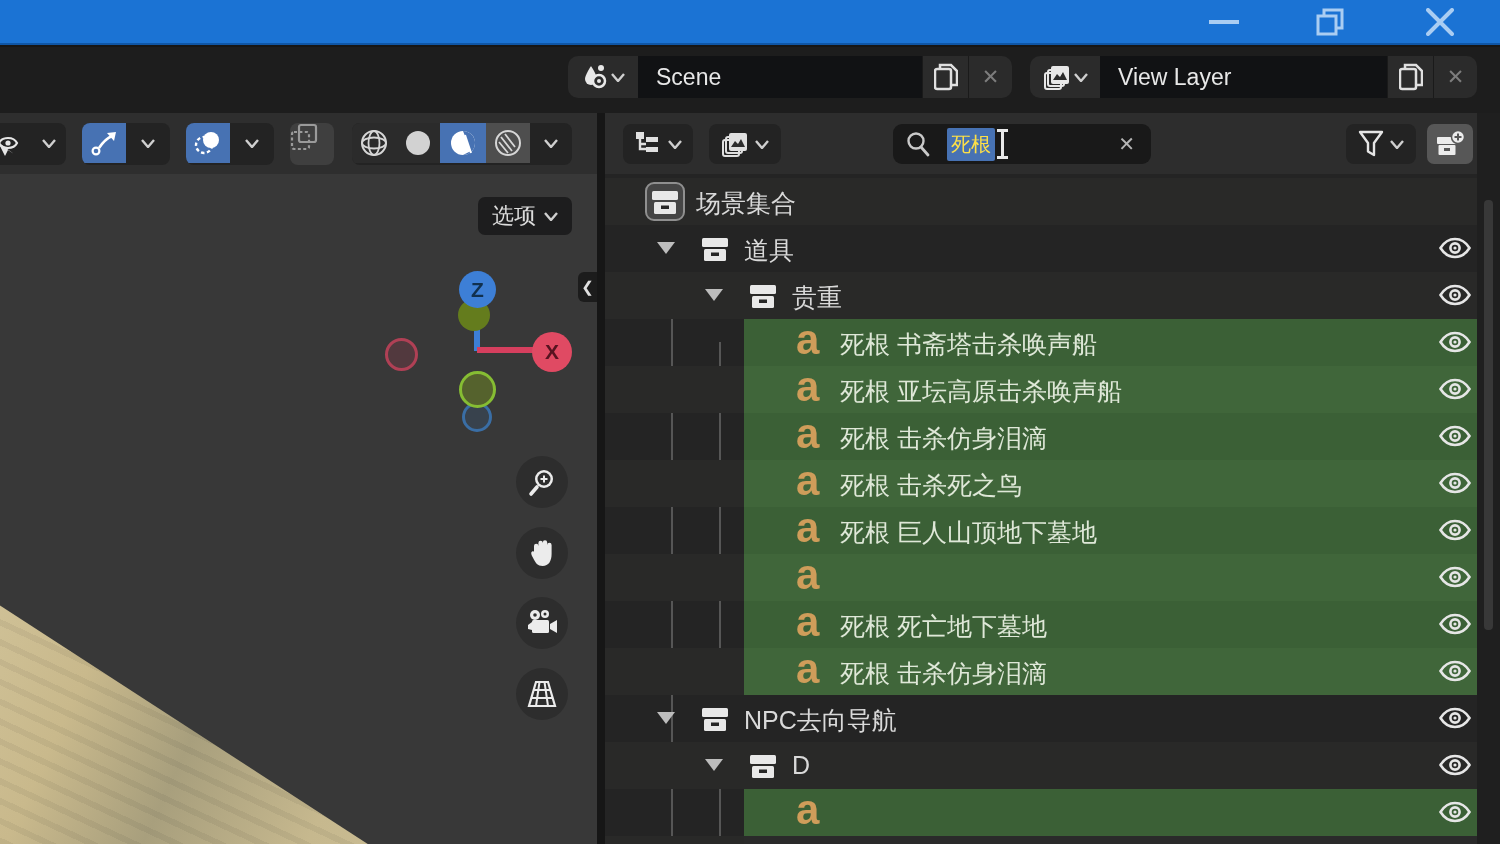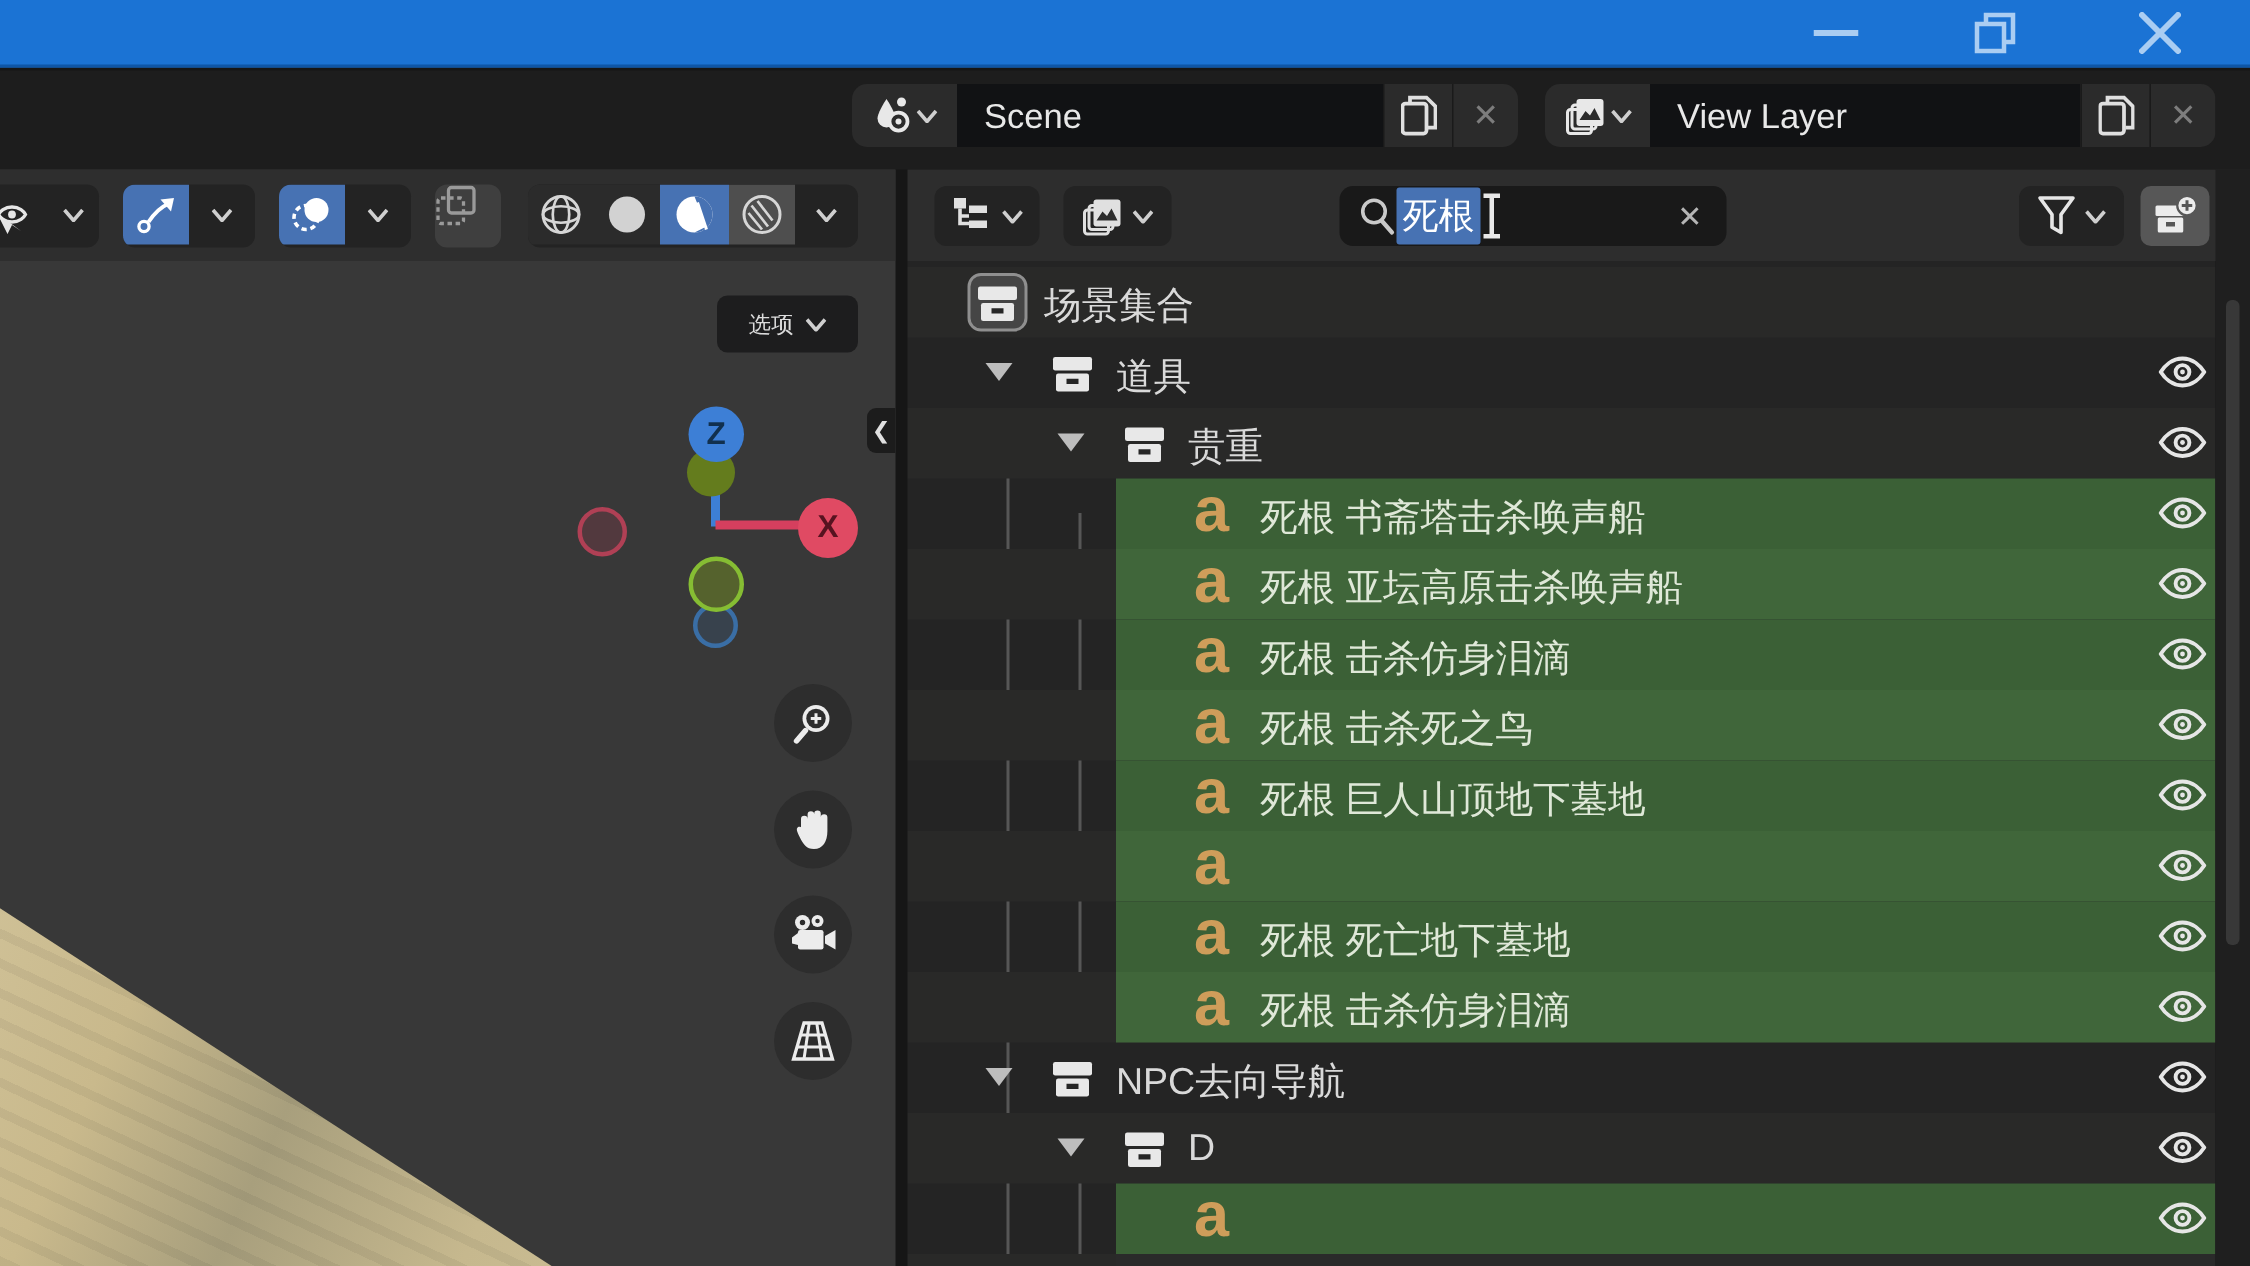--- a/index.html
+++ b/index.html
@@ -30,31 +30,31 @@
   #vp-header { position:absolute; left:0; top:0; width:597px; height:61px; background:#2e2e2e; }
   .vph-group { position:absolute; top:10px; height:42px; background:#232323; border-radius:8px; display:flex; overflow:hidden; }
   .vph-on { background:#4772b3; }
   #ground { position:absolute; left:0; top:61px; width:597px; height:670px;
     clip-path:polygon(0 64.4%, 61.6% 100%, 0 100%);
     background:
       repeating-linear-gradient(25deg, rgba(0,0,0,.05) 0 6px, rgba(255,255,255,0) 6px 18px),
       radial-gradient(ellipse 320px 90px at 25% 58%, rgba(128,120,92,.9) 0%, rgba(128,120,92,0) 70%),
       linear-gradient(115deg,#d8cca6 0%,#c9b98c 35%,#a89f7d 50%,#c6b88e 68%,#d0c49c 100%); }
   #options-btn { left:478px; top:84px; width:94px; height:38px; background:#1d1d1e; border-radius:7px;
-    color:#dcdcdc; font-size:15px; display:flex; align-items:center; justify-content:center; gap:8px; }
+    color:#dcdcdc; font-size:22px; display:flex; align-items:center; justify-content:center; gap:8px; }
   .ball { position:absolute; border-radius:50%; display:flex; align-items:center; justify-content:center; font-weight:bold; }
   .navbtn { position:absolute; width:52px; height:52px; border-radius:50%; background:#2d2d2d; display:flex; align-items:center; justify-content:center; }
   #collapse-handle { left:578px; top:159px; width:19px; height:30px; background:#1c1c1c; border-radius:6px 0 0 6px;
     color:#e0e0e0; display:flex; align-items:center; justify-content:center; font-size:15px; font-weight:bold; }
 
   
   #outliner-header { left:605px; top:113px; width:895px; height:61px; background:#2d2d2d; }
   #search-field { position:absolute; left:288px; top:11px; width:258px; height:40px; background:#191919; border-radius:9px;
     display:flex; align-items:center; padding:0 12px; }
-  #search-highlight { background:#4772b3; color:#ffffff; font-size:24px; padding:3px 4px; margin-left:0; border-radius:2px; }
+  #search-highlight { background:#4772b3; color:#fde047; font-size:20px; padding:3px 4px; margin-left:16px; border-radius:2px; }
   .ibeam { position:relative; width:3px; height:26px; background:#e8e8e8; margin-left:6px; }
   .ibeam:before,.ibeam:after { content:""; position:absolute; left:-4px; width:11px; height:3px; background:#e8e8e8; }
   .ibeam:before { top:-2px; } .ibeam:after { bottom:-2px; }
   #search-clear { position:absolute; right:16px; color:#b5b5b5; font-size:20px; }
   #newcol-btn { position:absolute; left:822px; top:11px; width:46px; height:40px; background:#575757; border-radius:7px;
     display:flex; align-items:center; justify-content:center; }
 
   #outliner-body { left:605px; top:174px; width:872px; height:670px; background:#242424; overflow:hidden; }
   #outliner-edge { left:1477px; top:113px; width:23px; height:731px; background:#1f1f1f; }
   #scroll-thumb { left:1484px; top:200px; width:9px; height:430px; background:#383838; border-radius:4px; }

